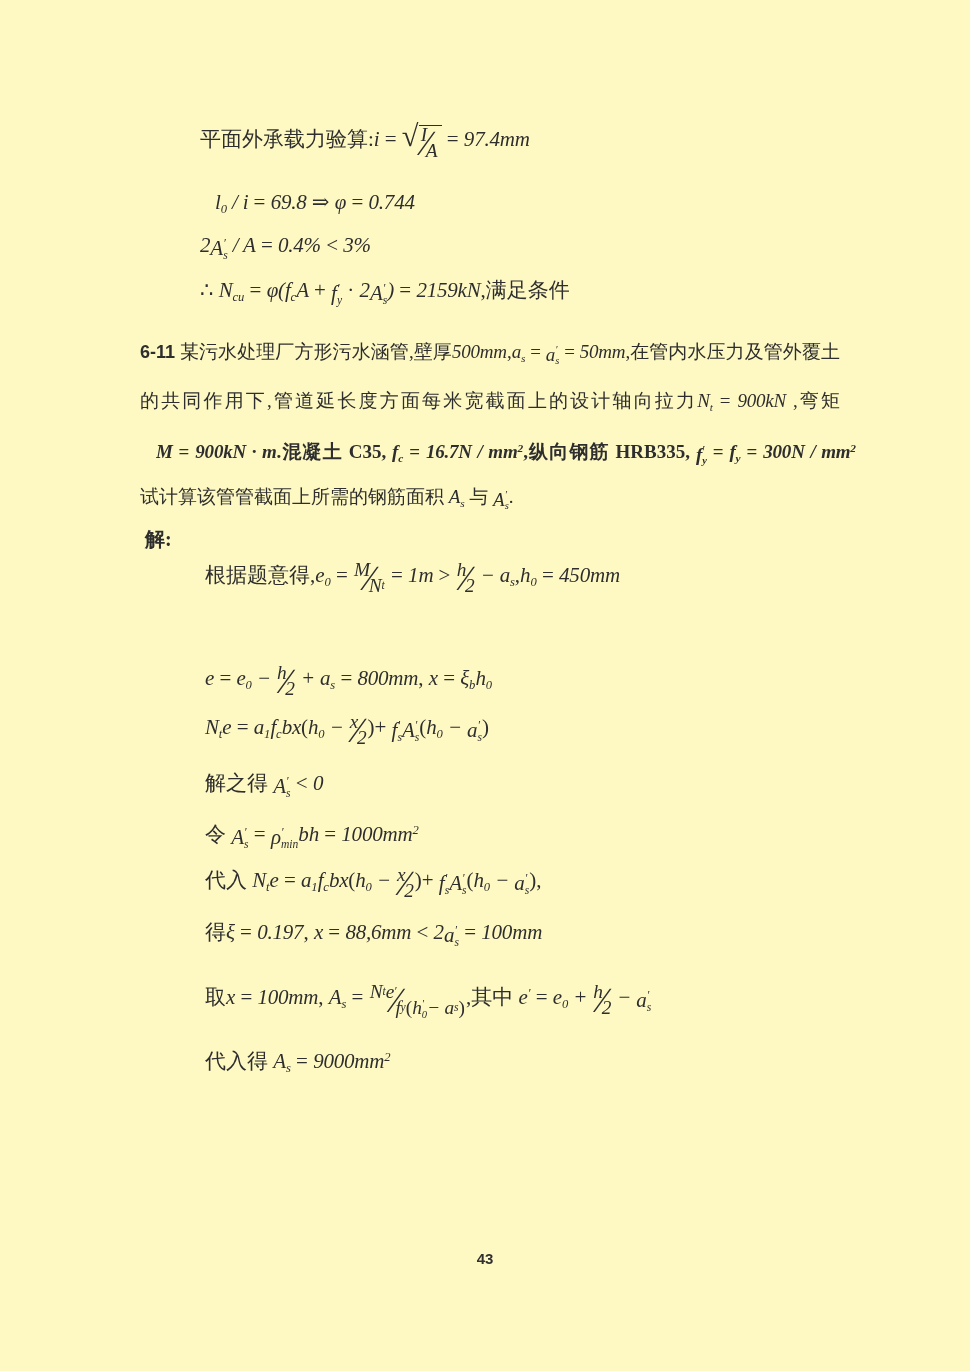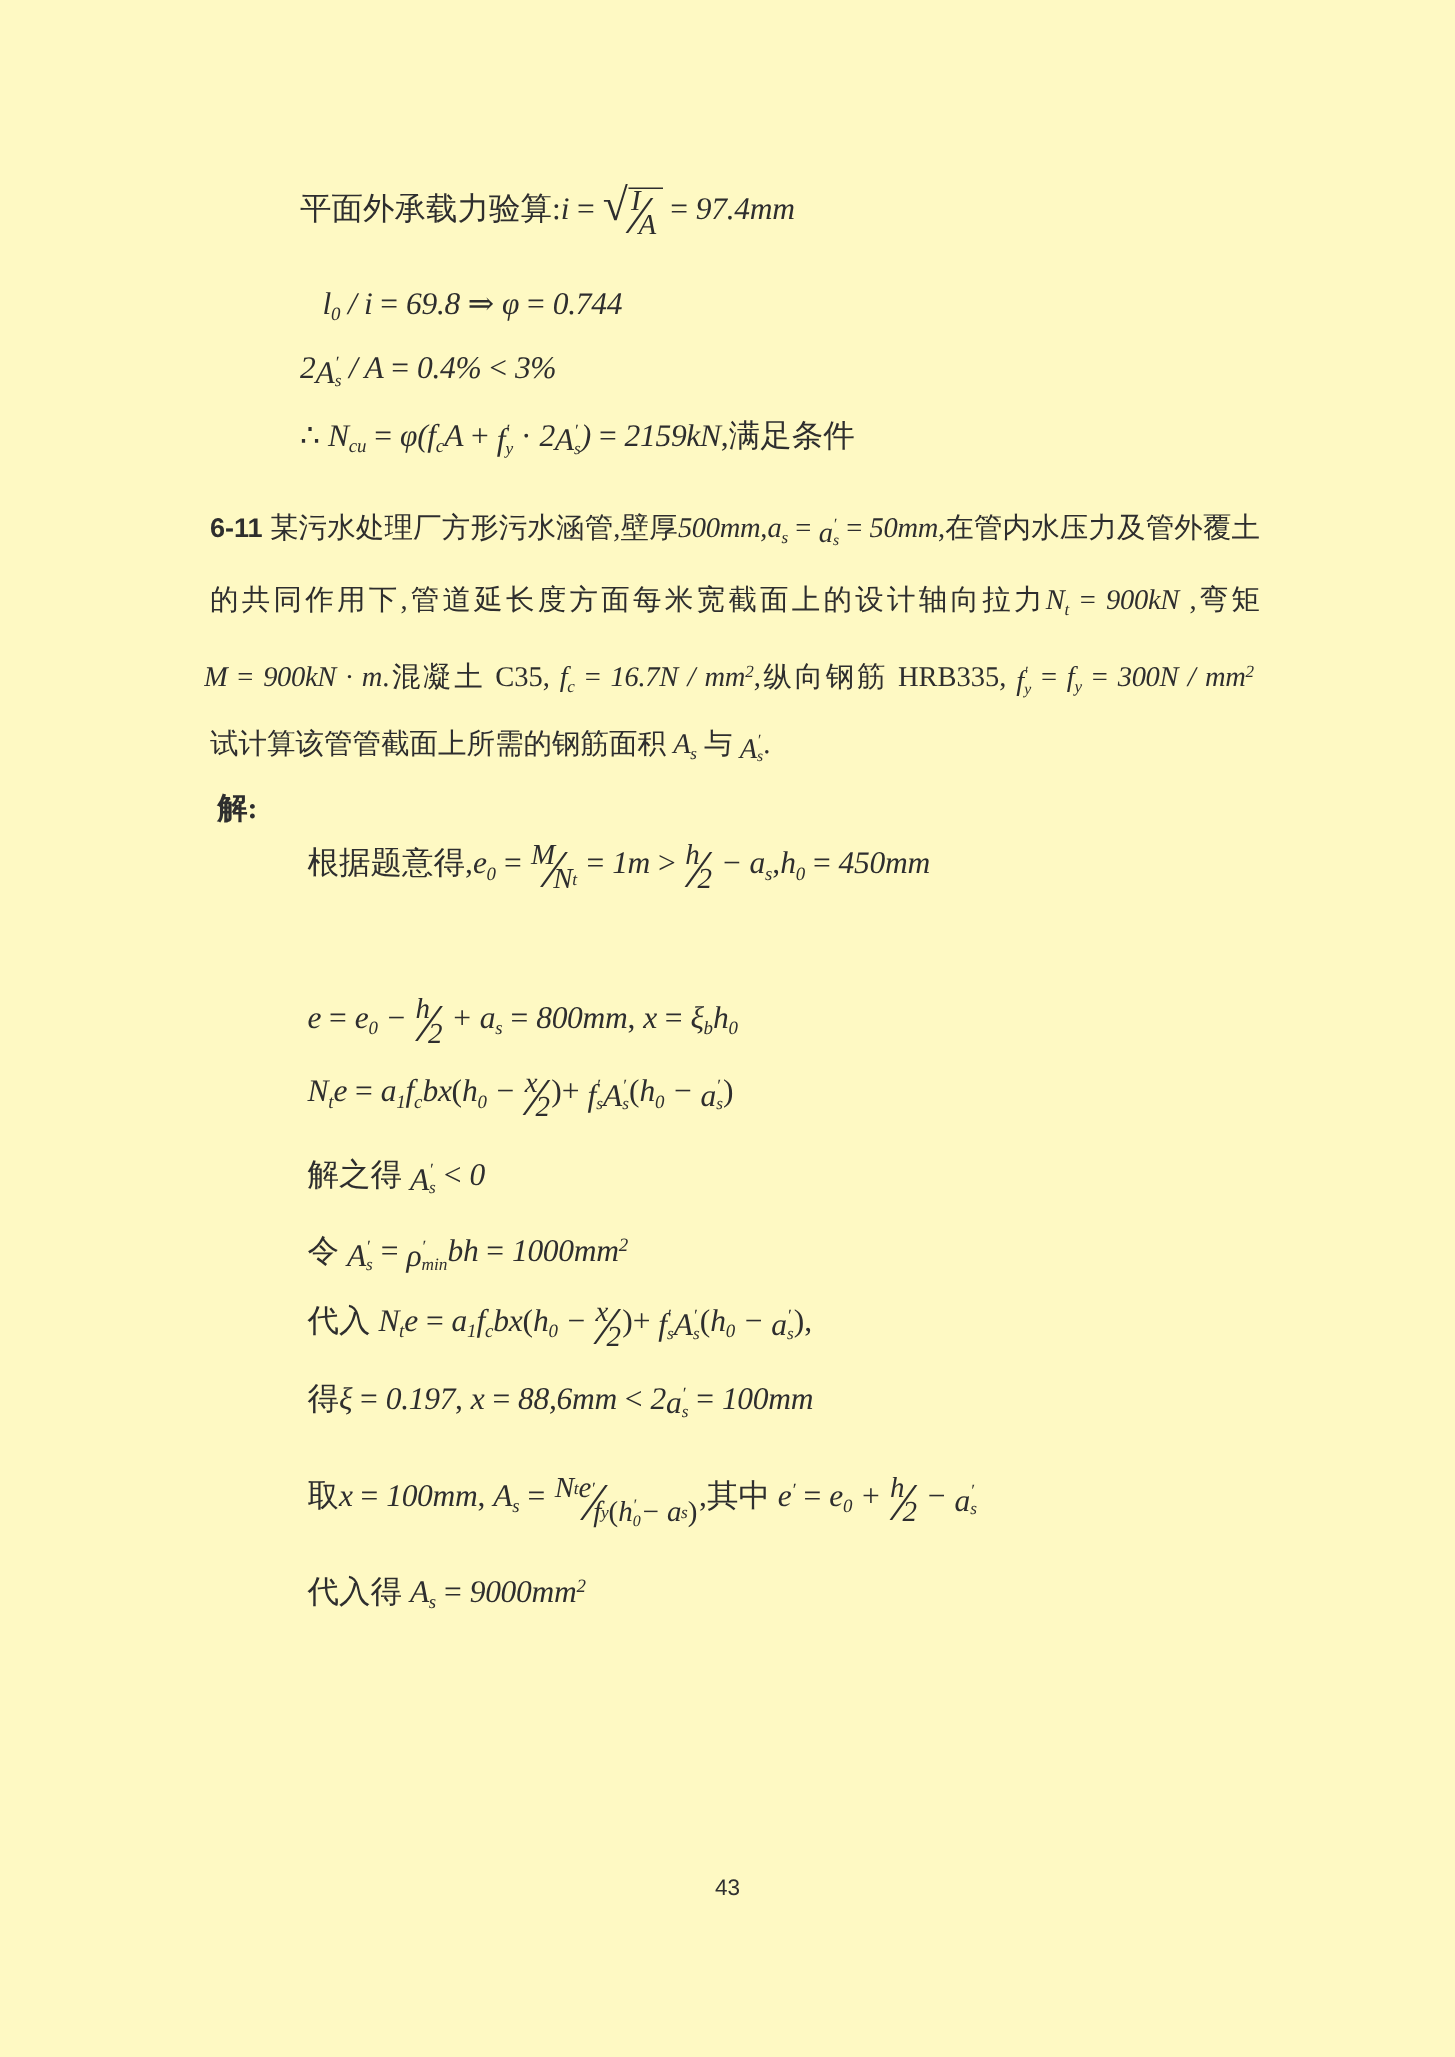--- a/index.html
+++ b/index.html
@@ -28,21 +28,21 @@
   }
   .just{
     text-align:justify;
     text-align-last:justify;
   }
   .footer-num{
     position:absolute;
     left:0;right:0;
     text-align:center;
     font-family:"Liberation Sans","DejaVu Sans",sans-serif;
-    font-weight:400;
+    font-weight:700;
     font-size:15px;
     color:#303030;
   }
   
   .mt{font-style:normal;}
   .mb{font-weight:bold;font-family:"Liberation Sans","DejaVu Sans",sans-serif;font-size:0.95em;}
   .mv{font-style:italic;letter-spacing:-0.2px;}
   .msub{font-size:0.6em;font-style:italic;vertical-align:-0.35em;letter-spacing:0;}
   .msup{font-size:0.6em;font-style:italic;vertical-align:0.55em;letter-spacing:0;}
   .mx{display:inline-flex;align-items:center;vertical-align:-0.15em;}
@@ -101,21 +101,21 @@
       </span><span class="mv">)</span><span class="mt"> = </span><span class="mv">2159kN</span><span class="mt">,满足条件</span></div>
 
   <div class="line para just" style="top:337px;left:140px;"><span class="mb">6-11</span><span class="mt"> 某污水处理厂方形污水涵管,壁厚</span><span class="mv">500mm</span><span class="mt">,</span><span class="mv">a</span><span class="msub">s</span><span class="mt"> = </span><span class="mx">
         <span class="mxb">a</span>
         <span class="mcol">
           <span class="mcs">′</span>
           <span class="mci">s</span>
         </span>
       </span><span class="mt"> = </span><span class="mv">50mm</span><span class="mt">,在管内水压力及管外覆土</span></div>
   <div class="line para just" style="top:386px;left:140px;"><span class="mt">的共同作用下,管道延长度方面每米宽截面上的设计轴向拉力</span><span class="mv">N</span><span class="msub">t</span><span class="mt"> = </span><span class="mv">900kN</span><span class="mt"> ,弯矩</span></div>
-  <div class="line para just" style="top:433px;left:136px;"><span class="mv">M</span><span class="mt"> = </span><span class="mv">900kN · m</span><span class="mt">.混凝土 C35, </span><span class="mv">f</span><span class="msub">c</span><span class="mt"> = </span><span class="mv">16.7N / mm</span><span class="msup">2</span><span class="mt">,纵向钢筋 HRB335, </span><span class="mx">
+  <div class="line para just" style="top:433px;left:156px;font-weight:bold;"><span class="mv">M</span><span class="mt"> = </span><span class="mv">900kN · m</span><span class="mt">.混凝土 C35, </span><span class="mv">f</span><span class="msub">c</span><span class="mt"> = </span><span class="mv">16.7N / mm</span><span class="msup">2</span><span class="mt">,纵向钢筋 HRB335, </span><span class="mx">
         <span class="mxb">f</span>
         <span class="mcol">
           <span class="mcs">′</span>
           <span class="mci">y</span>
         </span>
       </span><span class="mt"> = </span><span class="mv">f</span><span class="msub">y</span><span class="mt"> = </span><span class="mv">300N / mm</span><span class="msup">2</span></div>
   <div class="line para" style="top:482px;left:140px;"><span class="mt">试计算该管管截面上所需的钢筋面积 </span><span class="mv">A</span><span class="msub">s</span><span class="mt"> 与 </span><span class="mx">
         <span class="mxb">A</span>
         <span class="mcol">
           <span class="mcs">′</span>

